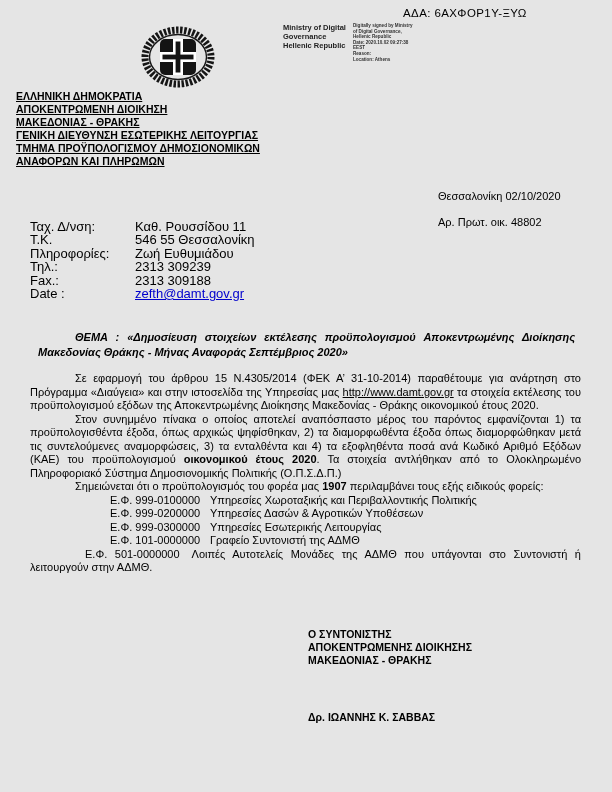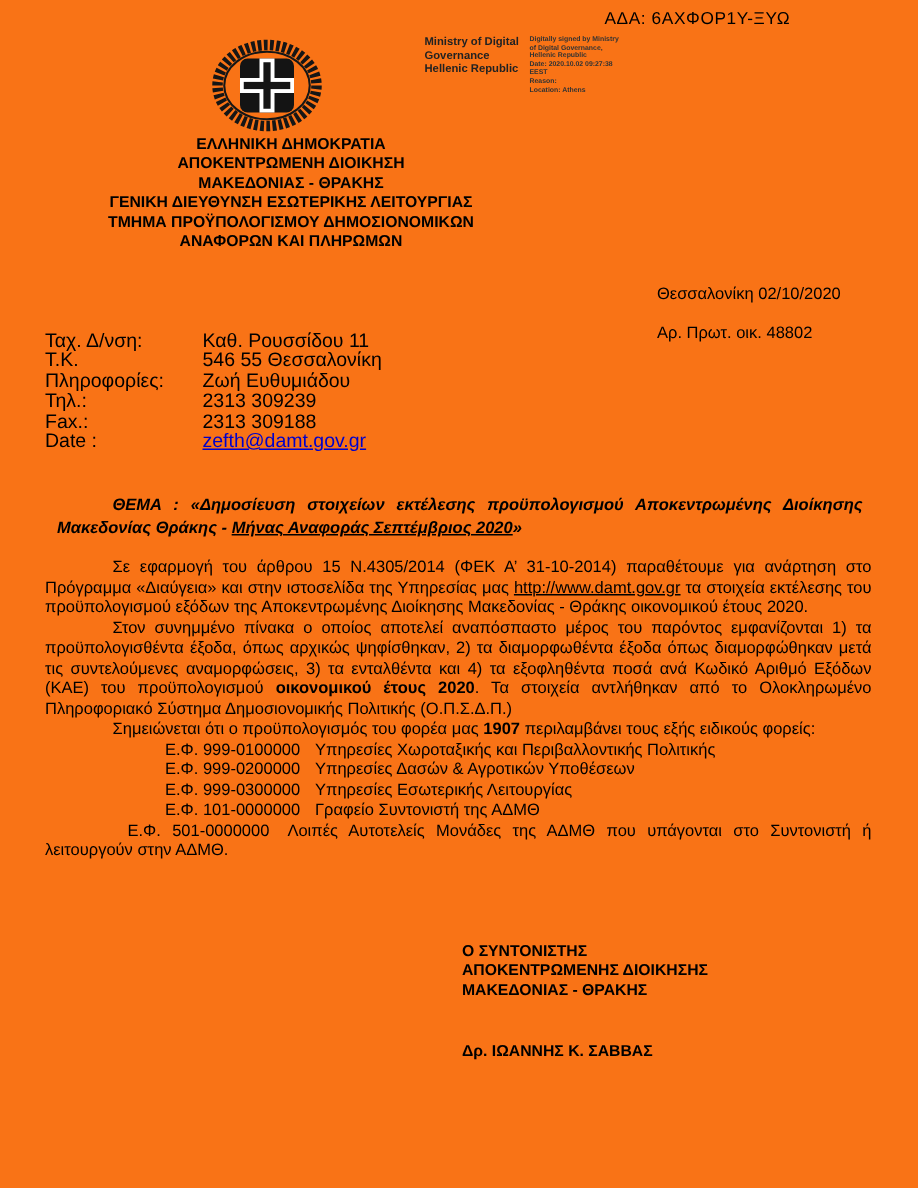--- a/index.html
+++ b/index.html
@@ -1,59 +1,59 @@
 <!DOCTYPE html>
 <html><head>
 <meta charset="utf-8">
 <style>
   html,body{margin:0;padding:0;background:#ffffff;}
   .page{
     position:relative;
     width:612px;height:792px;
-    background:#f97316;
+    background:#e5e5e5;
     font-family:"Liberation Sans",sans-serif;
     color:#000;
     overflow:hidden;
   }
   
   .ada{position:absolute;left:403px;top:7px;font-size:11.5px;letter-spacing:.4px;}
   
   .emblem{position:absolute;left:141px;top:26px;width:74px;height:62px;}
   
   .stamp{position:absolute;left:283px;top:23px;display:flex;gap:6px;}
   .stamp-bold{font-size:7.5px;font-weight:bold;line-height:9px;width:64px;color:#222;}
   .stamp-details{font-size:4.6px;line-height:5.6px;width:92px;font-weight:bold;color:#333;}
   
-  .letterhead{position:absolute;left:4px;top:90px;width:380px;text-align:center;
-    font-weight:bold;font-size:10.5px;line-height:13px;}
+  .letterhead{position:absolute;left:16px;top:90px;width:380px;text-align:left;
+    font-weight:bold;font-size:10.5px;line-height:13px;text-decoration:underline;}
   
   .city-date{position:absolute;left:438px;top:190px;font-size:11px;}
   .protocol{position:absolute;left:438px;top:216px;font-size:11px;}
   
   .contact{position:absolute;left:30px;top:220px;font-size:13px;line-height:13.4px;}
   .clabel{display:inline-block;width:105px;}
   .email-link{color:#0000cc;text-decoration:underline;}
   
   .subject{position:absolute;left:38px;top:330px;width:537px;text-indent:37px;
     text-align:justify;font-weight:bold;font-style:italic;font-size:11px;line-height:15px;}
-  .subject .u{text-decoration:underline;}
+  .subject .u{}
   
   .bodytext{position:absolute;left:30px;top:372px;width:551px;
     font-size:11px;line-height:13.5px;text-align:justify;}
   .para{margin:0;text-indent:45px;}
   .doclink{color:#000;text-decoration:underline;}
   .agency-row{white-space:nowrap;}
   .acode{display:inline-block;margin-left:80px;width:100px;}
   .agency-wrap{text-align:justify;}
   .acode2{margin-left:55px;}
   .aspacer{display:inline-block;width:12px;}
   
   .sigblock{position:absolute;left:308px;top:628px;width:275px;text-align:left;
     font-weight:bold;font-size:10.5px;line-height:13px;}
-  .signame{margin-top:28px;}
+  .signame{margin-top:44px;}
   b{font-weight:bold;}
 </style>
 </head>
 <body>
 
 <div class="page">
 
   <div class="ada">ΑΔΑ: 6ΑΧΦΟΡ1Υ-ΞΥΩ</div>
 
   <div class="emblem">

